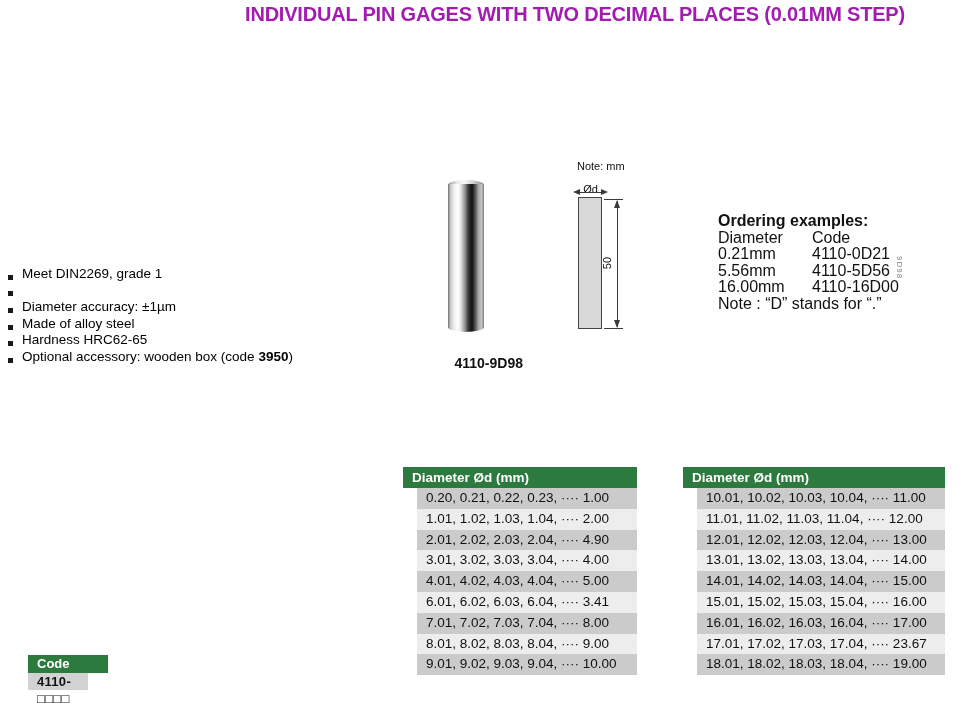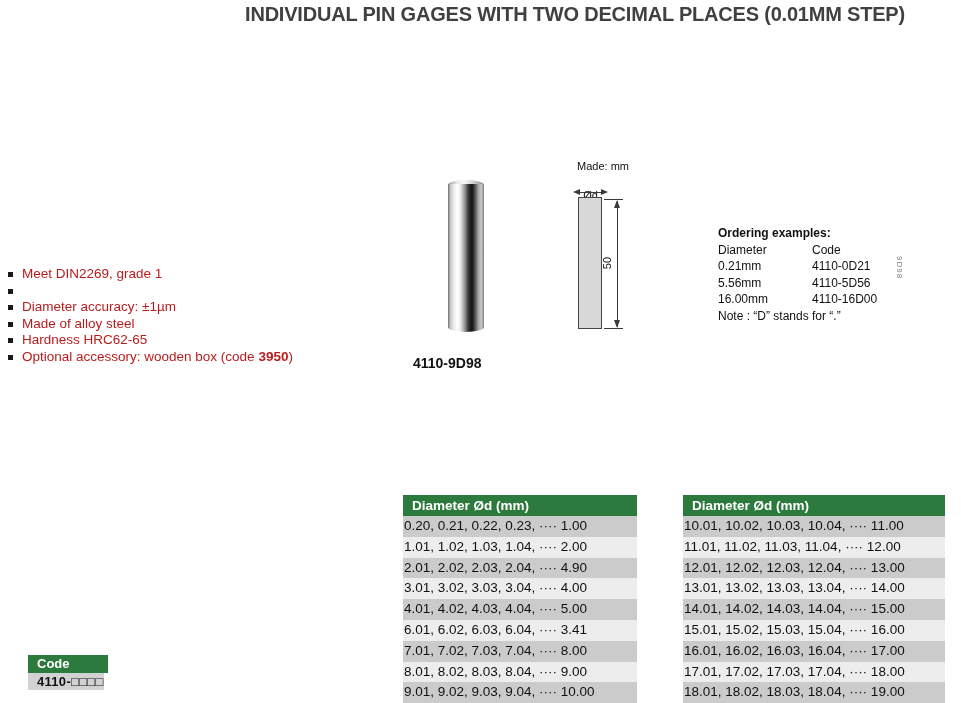--- a/index.html
+++ b/index.html
@@ -8,73 +8,73 @@
     --row_light:#ededed;
     --ink:#111111;
     --line:#3a3a3a;
   }
   *{margin:0;padding:0;box-sizing:border-box;}
   html,body{background:#ffffff;}
   body{font-family:"Liberation Sans","DejaVu Sans",sans-serif;color:var(--ink);}
   .page{position:relative;width:961px;height:703px;background:#ffffff;overflow:hidden;}
   .abs{position:absolute;}
 
-  .title{left:190px;top:3px;width:770px;text-align:center;font-size:20px;font-weight:bold;letter-spacing:-0.2px;color:#404040;}
+  .title{left:190px;top:3px;width:770px;text-align:center;font-size:20px;font-weight:bold;letter-spacing:-0.2px;color:#a21caf;}
 
   
   .features{left:8px;top:266px;width:380px;}
-  .feat{display:flex;align-items:flex-start;height:16.6px;font-size:13.5px;line-height:16.6px;color:#b91c1c;}
+  .feat{display:flex;align-items:center;height:16.6px;font-size:13.5px;line-height:16.6px;color:#000000;}
   .sq{flex:0 0 auto;width:5px;height:5px;background:#1a1a1a;margin:6px 9px 0 0;}
   .bold{font-weight:bold;}
 
   
   .pin-body{left:448px;top:184px;width:36px;height:148px;
     background:linear-gradient(90deg,#6f6f6f 0%,#c9c9c9 7%,#efefef 17%,#ffffff 27%,#e6e6e6 35%,
       #9a9a9a 46%,#2e2e2e 58%,#121212 67%,#4f4f4f 75%,#a9a9a9 85%,#c6c6c6 93%,#7c7c7c 100%);
     border-radius:0 0 18px 18px / 0 0 5px 5px;}
   .pin-cap{left:448px;top:180px;width:36px;height:10px;border-radius:50%;
     background:linear-gradient(90deg,#9a9a9a,#e8e8e8 25%,#f8f8f8 45%,#d0d0d0 70%,#8d8d8d);
     border-bottom:1px solid rgba(80,80,80,.5);}
   .engraving{left:456px;top:72px;font-size:8px;color:#4c5054;opacity:.75;transform:rotate(90deg);transform-origin:left top;position:absolute;letter-spacing:1px;}
-  .pin-label{left:413px;top:355px;width:110px;text-align:left;font-size:14px;font-weight:bold;}
+  .pin-label{left:413px;top:355px;width:110px;text-align:right;font-size:14px;font-weight:bold;}
 
   
   .unit-label{left:577px;top:160px;font-size:11px;}
-  .dia-label{left:578px;top:189px;width:25px;text-align:center;font-size:11px;}
+  .dia-label{left:578px;top:183px;width:25px;text-align:center;font-size:11px;}
   .dimline-h{left:579px;top:192px;width:23px;border-top:1px solid var(--line);}
   .arr{width:0;height:0;}
   .arr-left{left:573px;top:189px;border-top:3px solid transparent;border-bottom:3px solid transparent;border-right:7px solid var(--line);}
   .arr-right{left:601px;top:189px;border-top:3px solid transparent;border-bottom:3px solid transparent;border-left:7px solid var(--line);}
   .gage-rect{left:578px;top:197px;width:24px;height:132px;background:#d8d8d8;border:1px solid #444;}
   .ext-top{left:604px;top:199px;width:19px;border-top:1px solid var(--line);}
   .ext-bot{left:604px;top:328px;width:19px;border-top:1px solid var(--line);}
   .dimline-v{left:617px;top:201px;width:1px;height:126px;background:var(--line);}
   .arr-up{left:614px;top:200px;border-left:3px solid transparent;border-right:3px solid transparent;border-bottom:8px solid var(--line);}
   .arr-down{left:614px;top:320px;border-left:3px solid transparent;border-right:3px solid transparent;border-top:8px solid var(--line);}
   .len-label{left:601px;top:257px;font-size:11px;transform:rotate(-90deg);}
 
   
-  .ordering{left:718px;top:225px;width:230px;font-size:12px;line-height:16.6px;}
+  .ordering{left:718px;top:213px;width:230px;font-size:16px;line-height:16.6px;}
   .ord-head{font-weight:bold;}
   .ord-row{display:flex;}
   .ord-c1{width:94px;}
 
   
   .code-head{left:28px;top:655px;width:80px;height:18px;background:var(--green);color:#ffffff;font-size:13px;font-weight:bold;line-height:18px;padding-left:9px;}
-  .code-val{left:28px;top:673px;width:76px;height:17px;background:#d2d2d2;color:#111;font-size:13px;font-weight:bold;line-height:17px;padding-left:9px;letter-spacing:.3px;}
+  .code-val{left:28px;top:673px;width:60px;height:17px;background:#d2d2d2;color:#111;font-size:13px;font-weight:bold;line-height:17px;padding-left:9px;letter-spacing:.3px;}
 
   
   .dtable{top:467px;}
   .dtable-left{left:403px;width:234px;}
   .dtable-right{left:683px;width:262px;}
   .thead{height:21px;background:var(--green);color:#ffffff;font-size:13.5px;font-weight:bold;line-height:21px;padding-left:9px;}
-  .trow{height:20.8px;font-size:13.5px;line-height:20.8px;padding-left:1px;color:#101010;white-space:nowrap;}
+  .trow{height:20.8px;font-size:13.5px;line-height:20.8px;padding-left:9px;color:#101010;white-space:nowrap;margin-left:14px;}
   .trow:nth-child(even){background:var(--row_dark);}  
   .trow:nth-child(odd){background:var(--row_light);}
-  .thead{background:var(--green) !important;margin-top:28px;}
+  .thead{background:var(--green) !important;}
 </style>
 </head>
 <body>
 
 <div class="page">
 
   <div class="abs title">INDIVIDUAL PIN GAGES WITH TWO DECIMAL PLACES (0.01MM STEP)</div>
 
   <div class="abs features">
     <div class="feat">
@@ -101,21 +101,21 @@
         <span><span>Optional accessory: wooden box (code </span><span class="bold">3950</span><span>)</span></span>
       </div>
   </div>
 
   <div class="abs pin-cap"></div>
   <div class="abs pin-body">
     <span class="engraving">9D98</span>
   </div>
   <div class="abs pin-label">4110-9D98</div>
 
-  <div class="abs unit-label">Made: mm</div>
+  <div class="abs unit-label">Note: mm</div>
   <div class="abs dia-label">Ød</div>
   <div class="abs dimline-h"></div>
   <div class="abs arr arr-left"></div>
   <div class="abs arr arr-right"></div>
   <div class="abs gage-rect"></div>
   <div class="abs ext-top"></div>
   <div class="abs ext-bot"></div>
   <div class="abs dimline-v"></div>
   <div class="abs arr arr-up"></div>
   <div class="abs arr arr-down"></div>
@@ -160,17 +160,17 @@
 
   <div class="abs dtable dtable-right">
     <div class="thead">Diameter Ød (mm)</div>
     <div class="trow">10.01, 10.02, 10.03, 10.04, ···· 11.00</div>
     <div class="trow">11.01, 11.02,  11.03, 11.04, ···· 12.00</div>
     <div class="trow">12.01, 12.02, 12.03, 12.04, ···· 13.00</div>
     <div class="trow">13.01, 13.02, 13.03, 13.04, ···· 14.00</div>
     <div class="trow">14.01, 14.02, 14.03, 14.04, ···· 15.00</div>
     <div class="trow">15.01, 15.02, 15.03, 15.04, ···· 16.00</div>
     <div class="trow">16.01, 16.02, 16.03, 16.04, ···· 17.00</div>
-    <div class="trow">17.01, 17.02, 17.03, 17.04, ···· 18.00</div>
+    <div class="trow">17.01, 17.02, 17.03, 17.04, ···· 23.67</div>
     <div class="trow">18.01, 18.02, 18.03, 18.04, ···· 19.00</div>
   </div>
 
 </div>
 
 </body></html>

